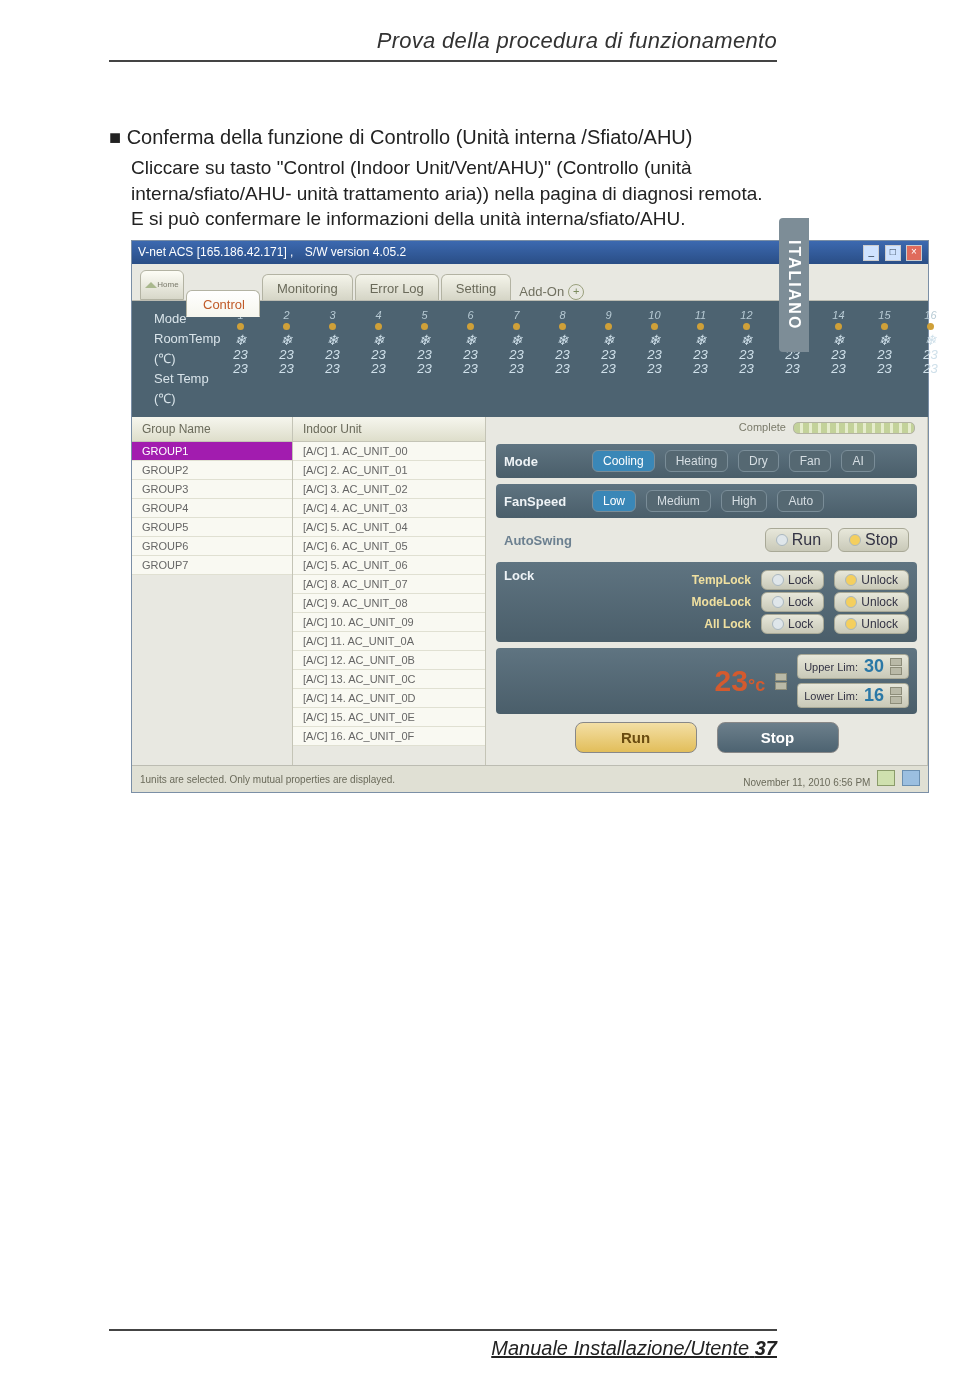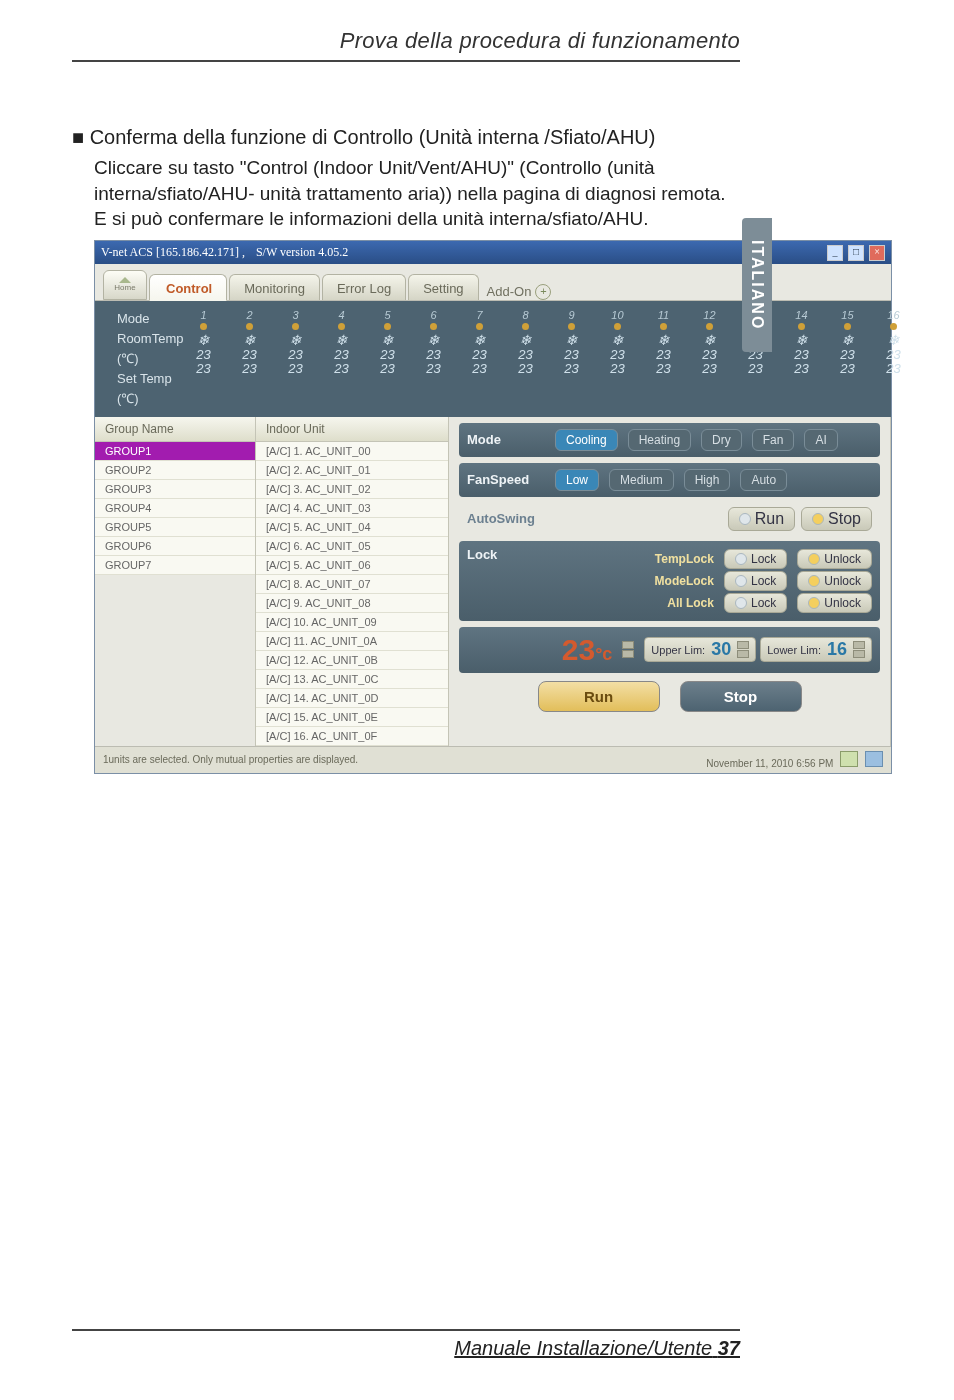--- a/index.html
+++ b/index.html
@@ -1,33 +1,33 @@
 <!DOCTYPE html>
 <html><head>
 <meta charset="utf-8">
 <style>
   html, body { margin: 0; padding: 0; background: #fff; font-family: Arial, Helvetica, sans-serif; color: #222; }
-  .page { width: 796px; height: 1400px; position: relative; box-sizing: border-box; padding: 56px 56px 36px 72px; }
+  .page { width: 796px; height: 1400px; position: relative; box-sizing: border-box; padding: 56px 56px 36px 72px; margin-left: 37px; }
   .topline { border-top: 2px solid #444; margin-top: 0; }
   .header-area { text-align: right; font-style: italic; font-size: 22px; margin-top: -28px; margin-bottom: 6px; letter-spacing: .3px; color: #333; }
   .sidetab { position: absolute; right: 24px; top: 218px; width: 30px; height: 134px; background: #7d8d97; border-radius: 4px 0 0 4px; display: flex; align-items: center; justify-content: center; }
   .sidetab span { writing-mode: vertical-rl; color: #fff; font-weight: 700; font-size: 16px; letter-spacing: 2px; }
   .section-title { font-size: 20px; font-weight: 400; margin-top: 64px; margin-bottom: 6px; }
   .body-text { font-size: 19px; line-height: 1.35; margin-left: 22px; }
   .screenshot-frame { margin-top: 8px; margin-left: 22px; width: 796px; border: 1px solid #7b8fa6; background: #eef0f0; }
-  .titlebar { background: linear-gradient(#3c69b0, #2a4e86); color: #fff; font-size: 12px; padding: 3px 6px; display: flex; justify-content: space-between; align-items: center; font-family: Liberation Serif, serif; }
+  .titlebar { background: linear-gradient(#3c69b0, #2a4e86); color: #fff; font-size: 12px; padding: 3px 6px; display: flex; justify-content: space-between; align-items: center; }
   .tb-btns span { display: inline-block; width: 14px; height: 14px; margin-left: 2px; border: 1px solid #ccc; text-align: center; line-height: 12px; font-size: 10px; }
   .min { background: #cfe3ff; color: #234; }
   .max { background: #cfe3ff; color: #234; }
   .cls { background: #e06b5c; color: #fff; }
   .tabs-row { display: flex; align-items: flex-end; padding: 6px 8px 0 8px; background: #e8e8e1; border-bottom: 1px solid #bcbcb2; }
-  .home-btn { width: 42px; height: 28px; background: linear-gradient(#fdfdf6,#d7d7c9); border: 1px solid #b3b3a3; border-radius: 6px 6px 0 0; display: flex; flex-direction: column; align-items: center; justify-content: center; margin-right: 2px; font-size: 8px; color: #7a7a6a; }
+  .home-btn { width: 42px; height: 28px; background: linear-gradient(#fdfdf6,#d7d7c9); border: 1px solid #b3b3a3; border-radius: 6px 6px 0 0; display: flex; flex-direction: row; align-items: center; justify-content: center; margin-right: 2px; font-size: 8px; color: #7a7a6a; }
   .home-icon { width:0;height:0;border-left:6px solid transparent;border-right:6px solid transparent;border-bottom:6px solid #a9b88d; }
   .tab { border: 1px solid #b3b3a3; border-bottom: none; border-radius: 6px 6px 0 0; padding: 6px 14px 4px 14px; font-size: 13px; color: #6a6a5a; background: linear-gradient(#f4f4ea,#d5d5c6); margin-right: 2px; }
-  .tab.sel { background: linear-gradient(#fff,#f6f6ee); color: #c05a28; font-weight: 700; border-bottom: 1px solid #f6f6ee; position: relative; top: 1px; padding-left: 16px; }
+  .tab.sel { background: linear-gradient(#fff,#f6f6ee); color: #c05a28; font-weight: 400; border-bottom: 1px solid #f6f6ee; position: relative; top: 17px; padding-left: 16px; }
   .addon { margin-left: 6px; display: flex; align-items: center; font-size: 13px; color: #707060; }
   .plus { display:inline-block;width:14px;height:14px;border:1px solid #9aa07d;border-radius:50%;text-align:center;line-height:12px;font-size:11px;color:#7a8a5c;margin-left:4px; }
   .status-band { background: #4d6371; color: #d9e4ea; padding: 8px 0 8px 22px; display: flex; align-items: flex-start; }
   .status-labels { width: 120px; font-size: 13px; line-height: 20px; }
   .status-labels .deg { font-family: Arial; }
   .unit-grid { display: flex; gap: 18px; padding-left: 6px; }
   .unit { width: 28px; text-align: center; font-style: italic; font-size: 13px; color: #cfe0ea; }
   .unit .idx { color: #b7cad4; font-size: 11px; }
   .unit .dot { width: 7px; height: 7px; border-radius: 50%; background: #cfa038; margin: 2px auto; }
   .unit .snow { font-size: 14px; }
@@ -264,20 +264,24 @@
             <div class="row">[A/C]  10. AC_UNIT_09</div>
             <div class="row">[A/C]  11. AC_UNIT_0A</div>
             <div class="row">[A/C]  12. AC_UNIT_0B</div>
             <div class="row">[A/C]  13. AC_UNIT_0C</div>
             <div class="row">[A/C]  14. AC_UNIT_0D</div>
             <div class="row">[A/C]  15. AC_UNIT_0E</div>
             <div class="row">[A/C]  16. AC_UNIT_0F</div>
           </div>
     </div>
     <div class="col controls">
+      <div class="complete">
+        <span>Complete</span>
+        <span class="bar"></span>
+      </div>
 
       <div class="ctrl-row">
         <span class="ctrl-label">Mode</span>
         <span class="ctrl-btn active">Cooling</span>
         <span class="ctrl-btn">Heating</span>
         <span class="ctrl-btn">Dry</span>
         <span class="ctrl-btn">Fan</span>
         <span class="ctrl-btn">AI</span>
       </div>
 
@@ -345,21 +349,21 @@
         </div>
       </div>
 
       <div class="settemp">
         <div class="settemp-body">
           <span class="bignum"><span>23</span><span style="font-size:18px;">°c</span></span>
           <span class="spin">
                 <span></span>
                 <span></span>
               </span>
-          <div style="display:flex;flex-direction:row;gap:4px;">
+          <div style="display:flex;flex-direction:column;gap:4px;">
             <span class="lim">
               <span>Upper Lim:</span>
               <span class="n">30</span>
               <span class="spin">
                     <span></span>
                     <span></span>
                   </span>
             </span>
             <span class="lim">
               <span>Lower Lim:</span>

